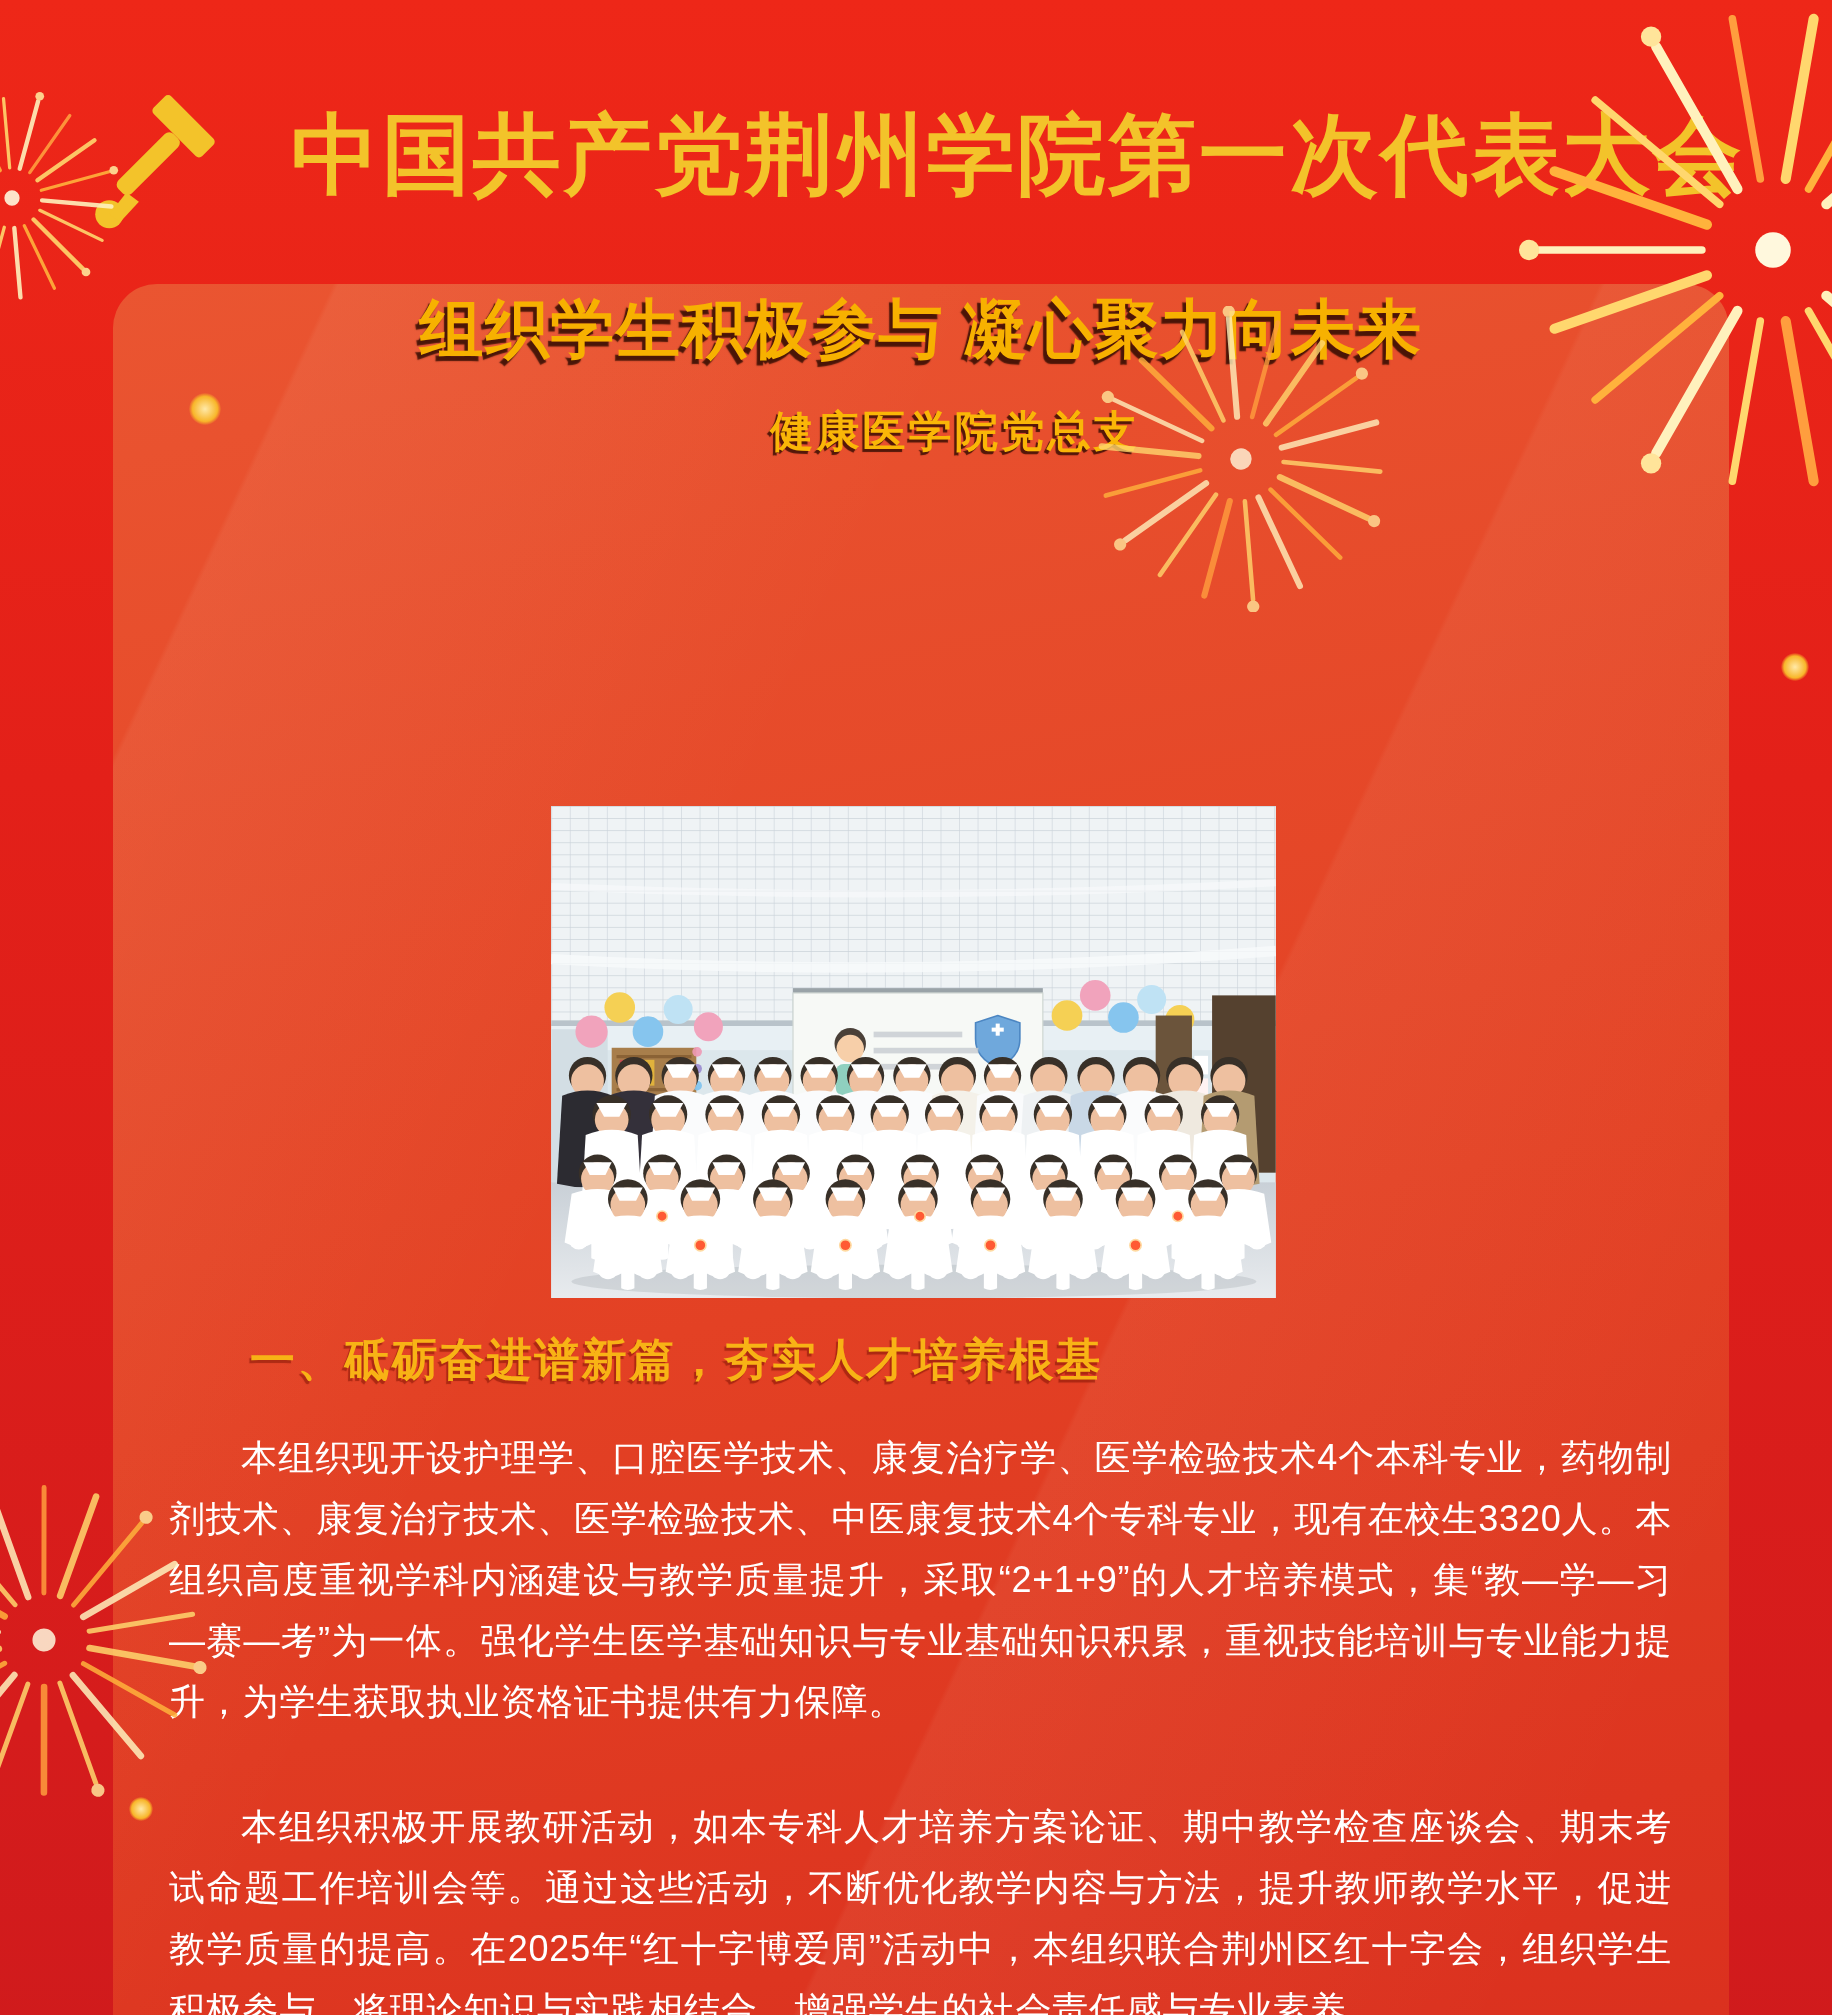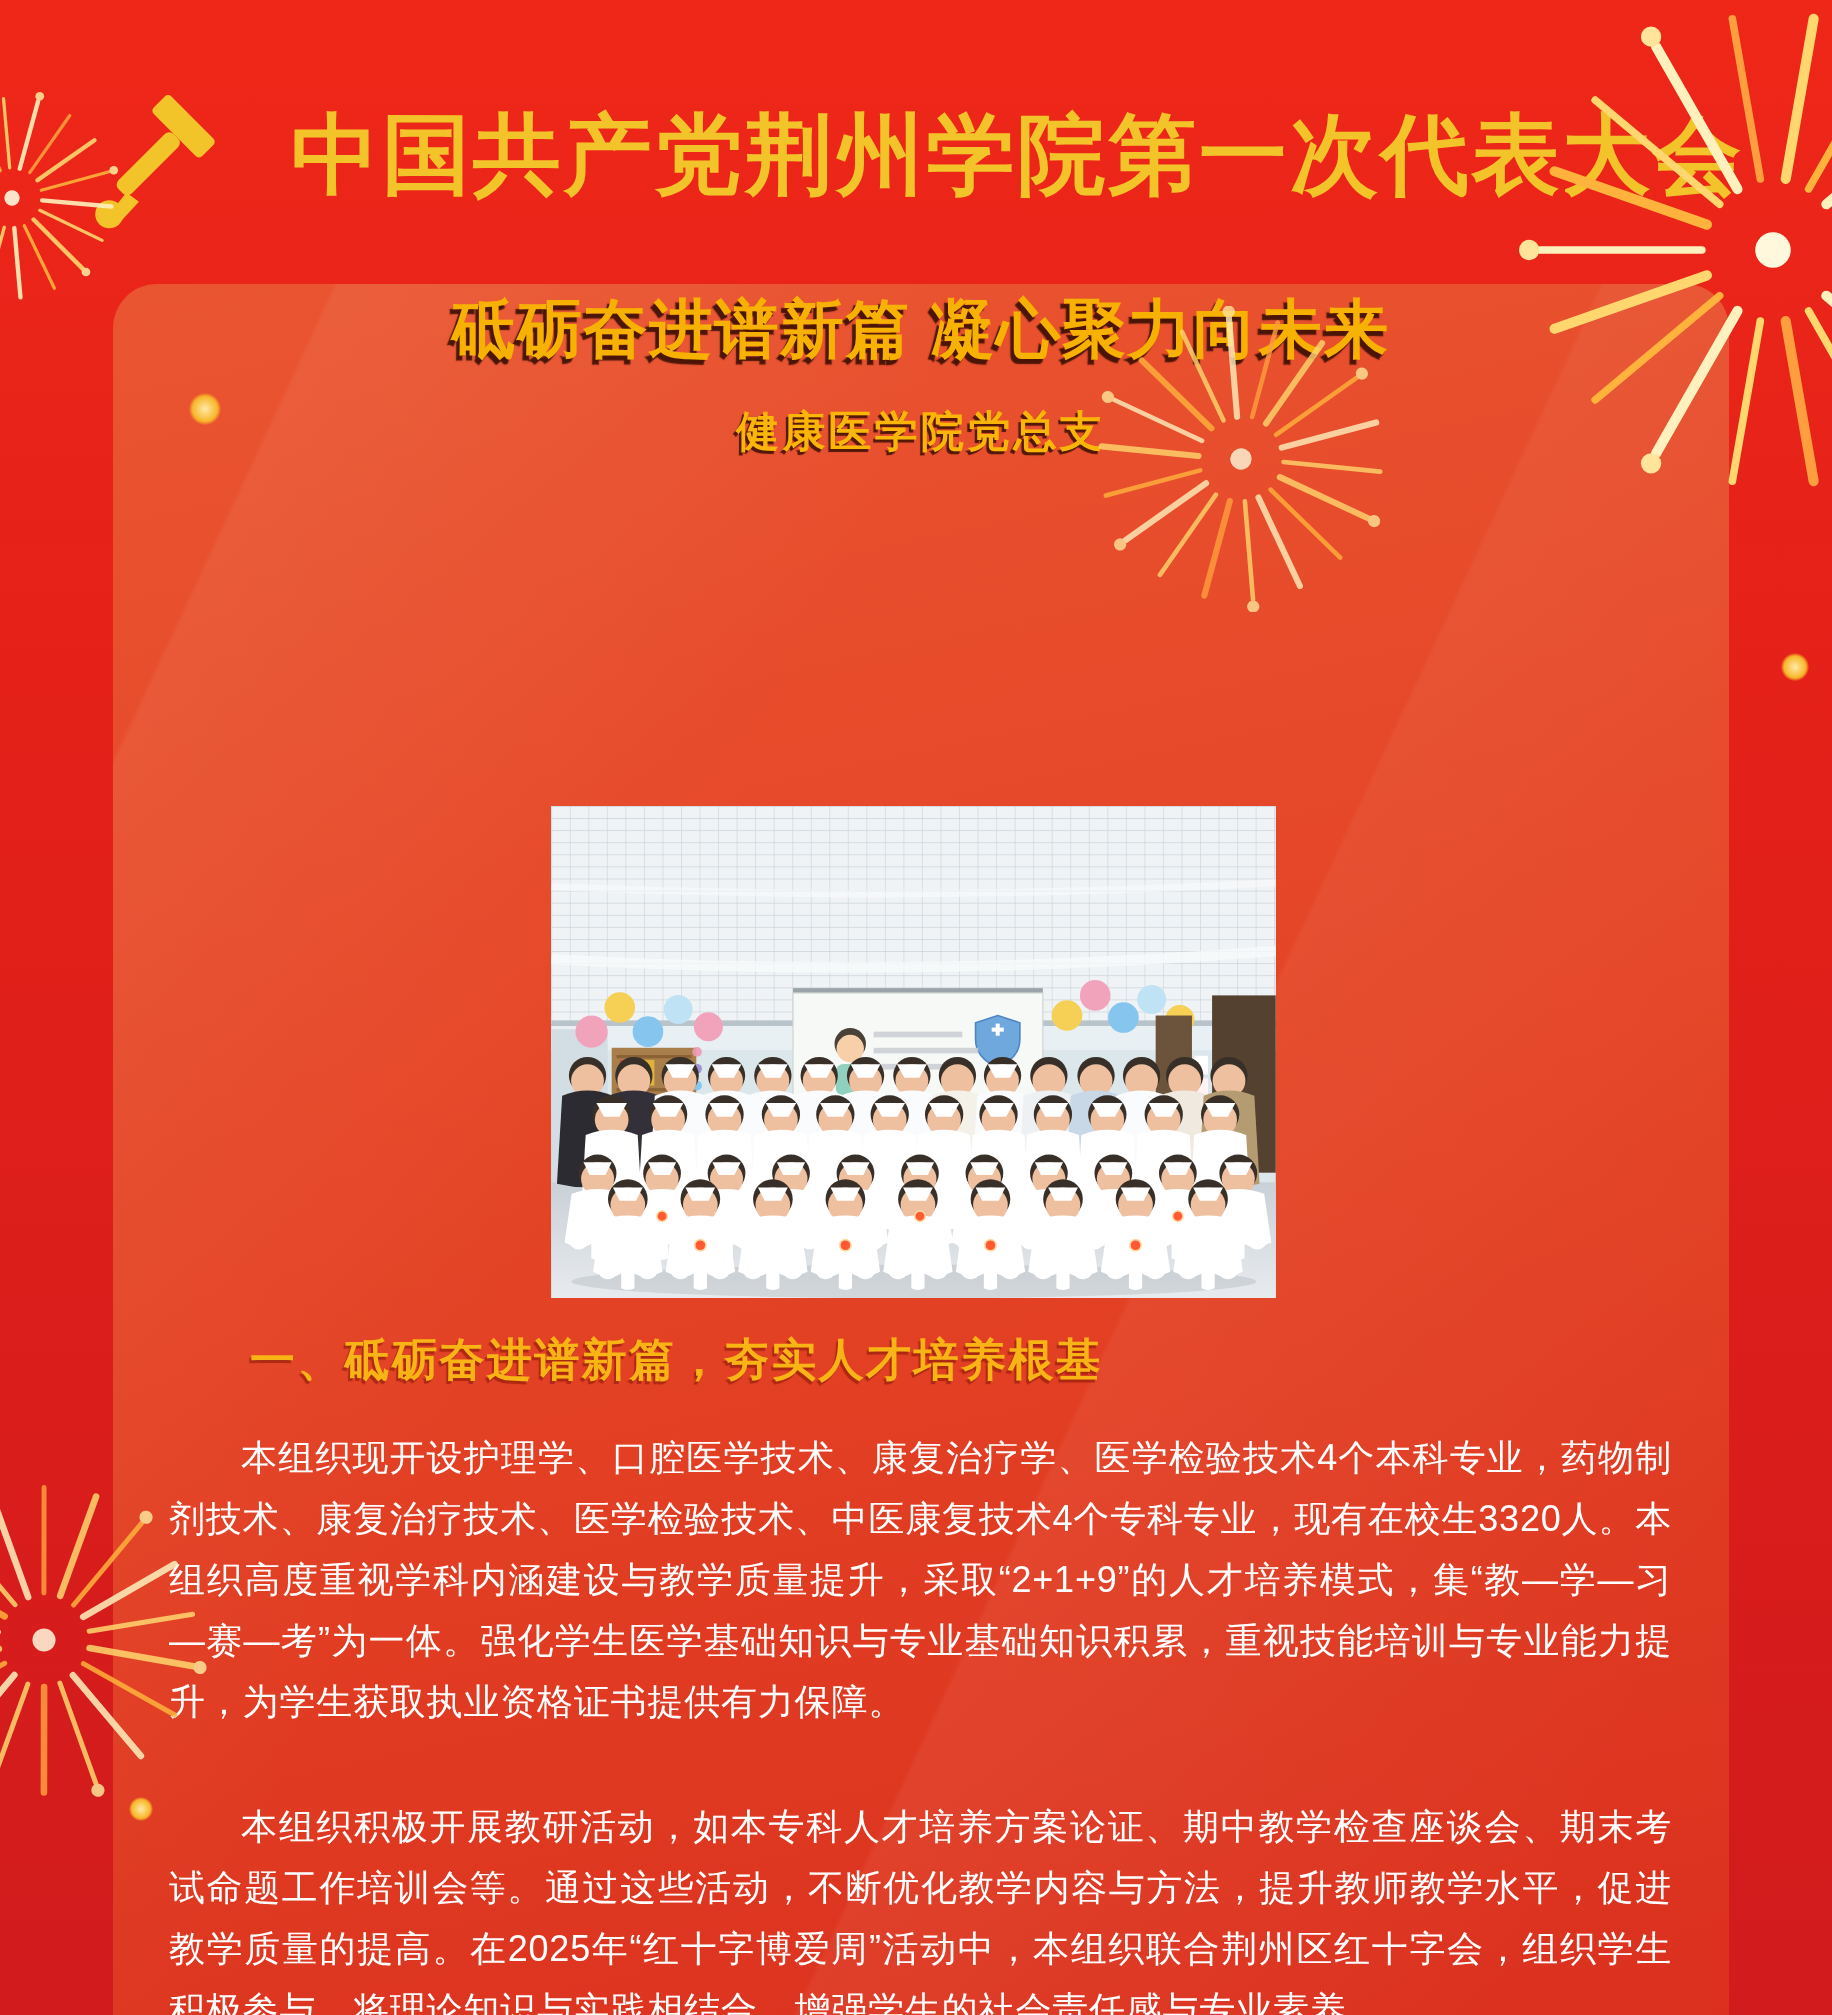--- a/index.html
+++ b/index.html
@@ -11,21 +11,21 @@
   .card::before{content:"";position:absolute;inset:0;border-radius:inherit;
         background:linear-gradient(115deg,transparent 8%,rgba(255,232,205,.07) 8.2%,transparent 32%,transparent 54%,rgba(255,232,205,.06) 54.2%,transparent 80%);}
   .banner-row{position:absolute;left:0;top:77px;width:100%;display:flex;align-items:center;justify-content:center;gap:46px;z-index:2;}
   .emblem{width:156px;height:156px;flex:0 0 auto;}
   .title{font-size:88px;font-weight:bold;color:#f3c32a;letter-spacing:2.8px;white-space:nowrap;line-height:1;}
   .subtitle{position:absolute;left:113px;width:1616px;top:297px;text-align:center;z-index:2;line-height:1;
         font-size:64px;font-weight:bold;color:#f7b100;letter-spacing:1.6px;
         text-shadow:-3.6px 4.8px 1.2px rgba(46,10,0,.85);}
   .org{position:absolute;left:113px;width:1616px;top:408px;text-align:center;z-index:2;line-height:1.1;
         font-size:43px;font-weight:bold;color:#fab607;letter-spacing:3.2px;
-        text-shadow:-2.4px 3.2px 0.8px rgba(46,10,0,.8);}
+        text-shadow:-2.4px 3.2px 0.8px rgba(46,10,0,.8);padding-left:34px;}
   .para{position:absolute;left:169px;width:1503px;font-size:36px;line-height:61px;color:#ffffff;
         text-align:justify;text-justify:inter-ideograph;text-indent:2em;letter-spacing:0.8px;z-index:2;}
   #para1{top:534px;} #para2{top:1391px;} #para3{top:1760px;}
   .heading{position:absolute;left:250px;top:1333px;font-size:45px;font-weight:bold;color:#f8b315;
         letter-spacing:2.4px;line-height:1.2;z-index:2;text-shadow:-2px 2.8px 0.8px rgba(120,15,0,.5);}
   .photo{position:absolute;display:block;}
   #photo1{left:551px;top:806px;width:725px;height:492px;z-index:5;}
   .fw{position:absolute;z-index:3;pointer-events:none;}
   #fw1{left:1519px;top:-4px;width:508px;height:508px;}
   #fw2{left:1088px;top:306px;width:306px;height:306px;opacity:.8;}
@@ -102,21 +102,21 @@
         <path d="M 13,88 L 24,74 L 32,80 L 20,93 Z"></path>
         <g transform="rotate(45 50 45)">
           <rect x="26" y="20" width="44" height="16" rx="3"></rect>
           <rect x="43" y="36" width="12" height="50" rx="4"></rect>
         </g>
       </g>
     </svg>
     <div class="title">中国共产党荆州学院第一次代表大会</div>
   </div>
 
-  <div class="subtitle">砥砺奋进谱新篇 凝心聚力向未来</div>
+  <div class="subtitle">组织学生积极参与 凝心聚力向未来</div>
   <div class="org">健康医学院党总支</div>
 
   <div class="heading">一、砥砺奋进谱新篇，夯实人才培养根基</div>
   <p class="para" id="para2">本组织现开设护理学、口腔医学技术、康复治疗学、医学检验技术4个本科专业，药物制剂技术、康复治疗技术、医学检验技术、中医康复技术4个专科专业，现有在校生3320人。本组织高度重视学科内涵建设与教学质量提升，采取“2+1+9”的人才培养模式，集“教—学—习—赛—考”为一体。强化学生医学基础知识与专业基础知识积累，重视技能培训与专业能力提升，为学生获取执业资格证书提供有力保障。</p>
   <p class="para" id="para3">本组织积极开展教研活动，如本专科人才培养方案论证、期中教学检查座谈会、期末考试命题工作培训会等。通过这些活动，不断优化教学内容与方法，提升教师教学水平，促进教学质量的提高。在2025年“红十字博爱周”活动中，本组织联合荆州区红十字会，组织学生积极参与，将理论知识与实践相结合，增强学生的社会责任感与专业素养。</p>
 
   <svg class="photo" id="photo1" viewBox="0 0 1798 1221">
     <defs>
       <pattern id="pgrid" width="46" height="30" patternUnits="userSpaceOnUse">
         <path d="M0,0 H46 M0,0 V30" stroke="#c6cfd6" stroke-width="3" fill="none"></path>

